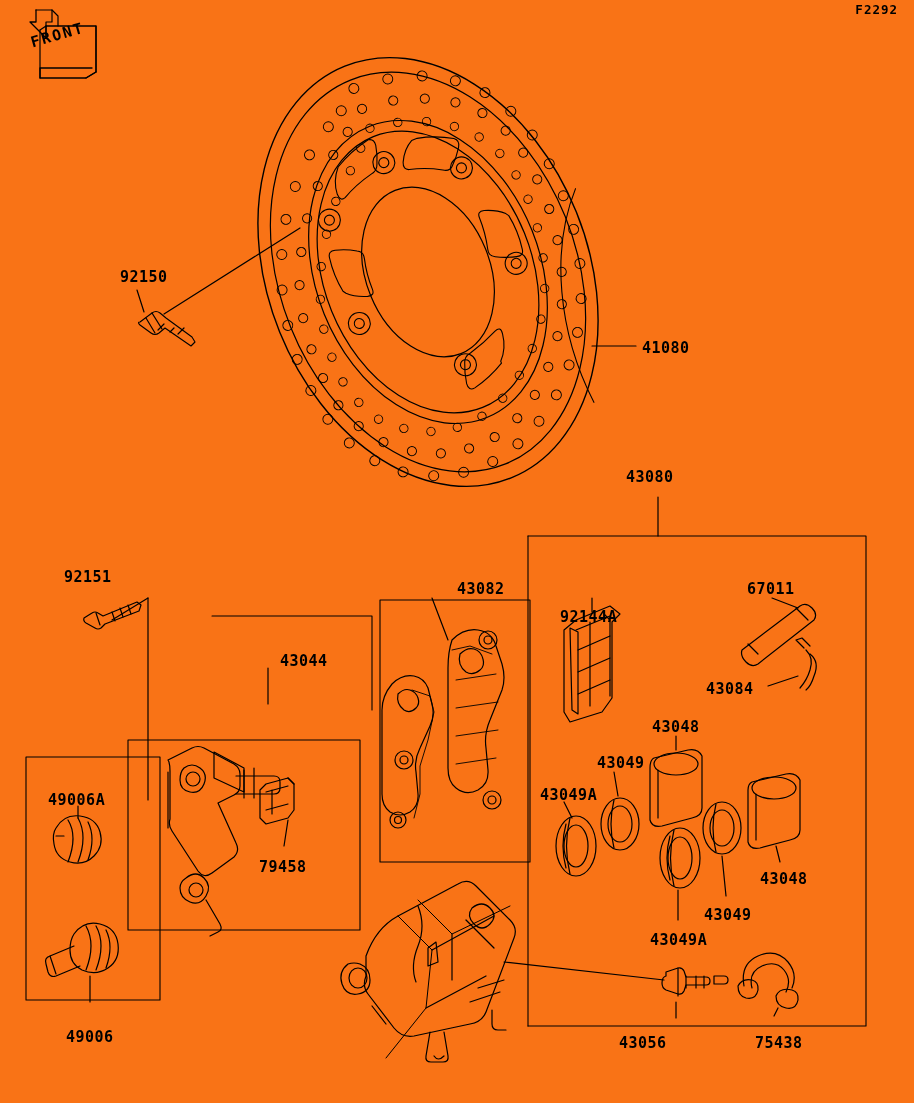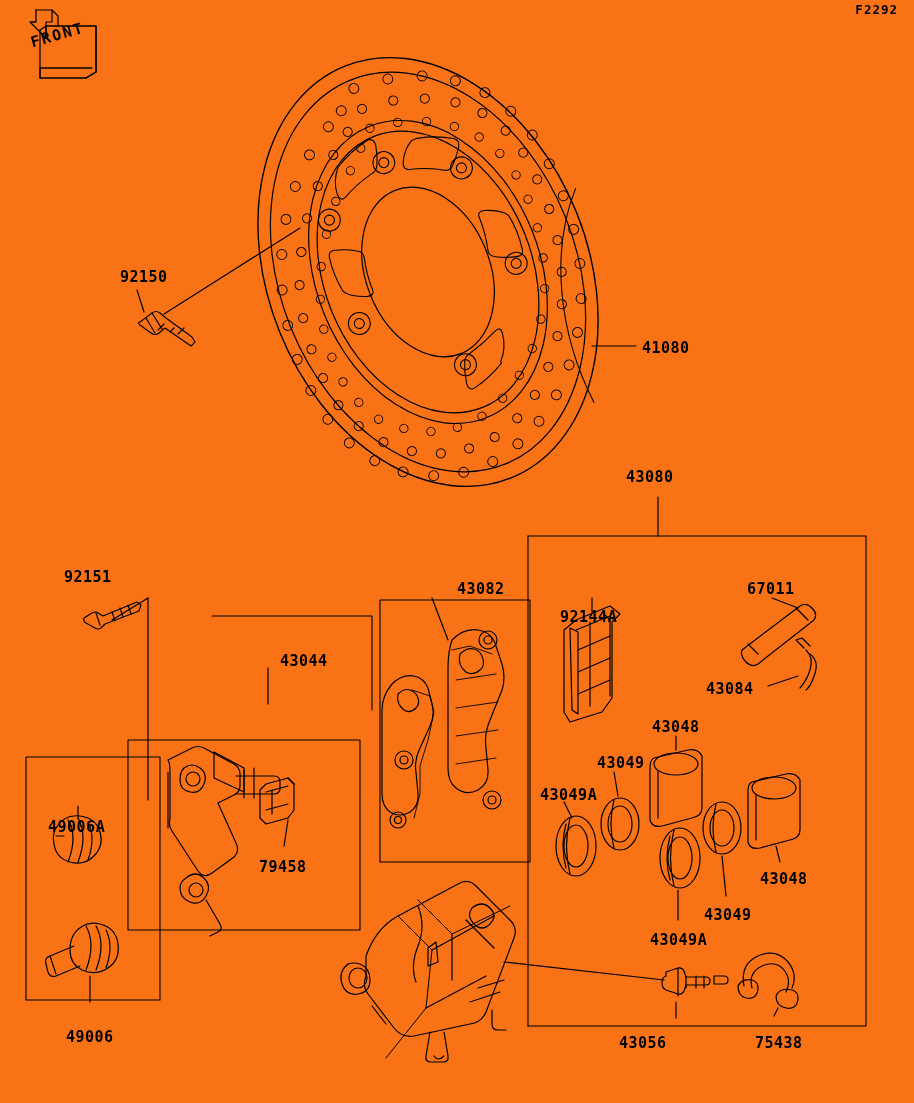--- a/index.html
+++ b/index.html
@@ -440,20 +440,20 @@
       <div class="lbl" style="left: 414px; top: 580px; margin-left: 43px;">43082</div>
       <div class="lbl" style="left: 560px; top: 588px; margin-top: 20px;">92144A</div>
       <div class="lbl" style="left: 747px; top: 580px;">67011</div>
       <div class="lbl" style="left: 706px; top: 680px;">43084</div>
       <div class="lbl" style="left: 652px; top: 718px;">43048</div>
       <div class="lbl" style="left: 597px; top: 754px;">43049</div>
       <div class="lbl" style="left: 540px; top: 786px;">43049A</div>
       <div class="lbl" style="left: 760px; top: 870px;">43048</div>
       <div class="lbl" style="left: 704px; top: 906px;">43049</div>
       <div class="lbl" style="left: 650px; top: 931px;">43049A</div>
-      <div class="lbl" style="left: 48px; top: 818px;">49006A</div>
+      <div class="lbl" style="left: 48px; top: 791px;">49006A</div>
       <div class="lbl" style="left: 259px; top: 858px;">79458</div>
       <div class="lbl" style="left: 66px; top: 1016px; margin-top: 12px;">49006</div>
       <div class="lbl" style="left: 619px; top: 1034px;">43056</div>
       <div class="lbl" style="left: 755px; top: 1034px;">75438</div>
     </div>
 
 </div>
 
 </body></html>

